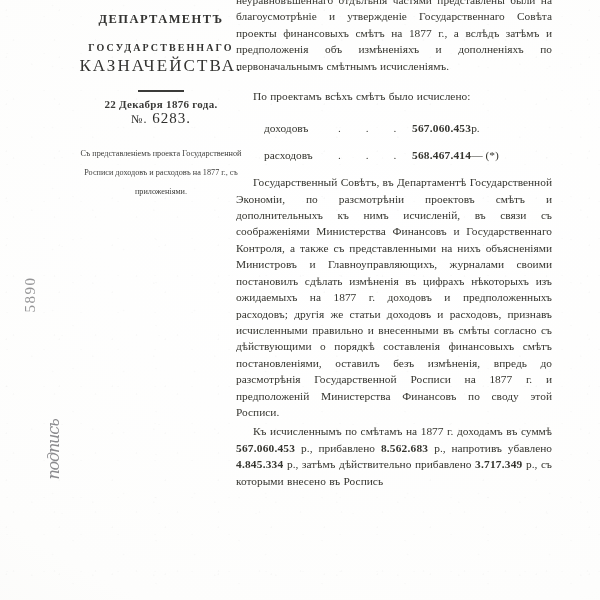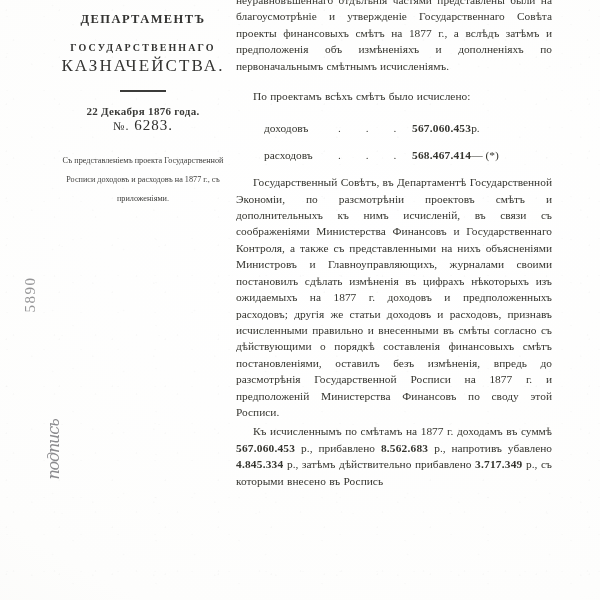--- a/index.html
+++ b/index.html
@@ -73,21 +73,21 @@
     letter-spacing: -1.2px;
     color: #55555a;
     opacity: .68;
     text-align: center;
     white-space: nowrap;
   }
 
   
   #letterhead {
     position: absolute;
-    left: 54px;
+    left: 72px;
     top: 12px;
     width: 178px;
     text-align: center;
   }
   .lh-line1 {
     font-size: 12.5px;
     letter-spacing: 1.4px;
     font-weight: 700;
     color: #343432;
     white-space: nowrap;
@@ -106,21 +106,21 @@
     font-weight: 400;
     color: #343432;
   }
   .lh-rule {
     width: 46px;
     height: 2px;
     background: #3b3b39;
     margin: 14px auto 0 auto;
   }
   .lh-date {
-    margin-top: 13px;
+    margin-top: 6px;
     font-size: 11px;
     letter-spacing: .3px;
     color: #3a3a38;
     font-weight: 600;
   }
   .lh-num {
     font-size: 15px;
     font-weight: 400;
     letter-spacing: 1px;
     color: #2f2f2d;

